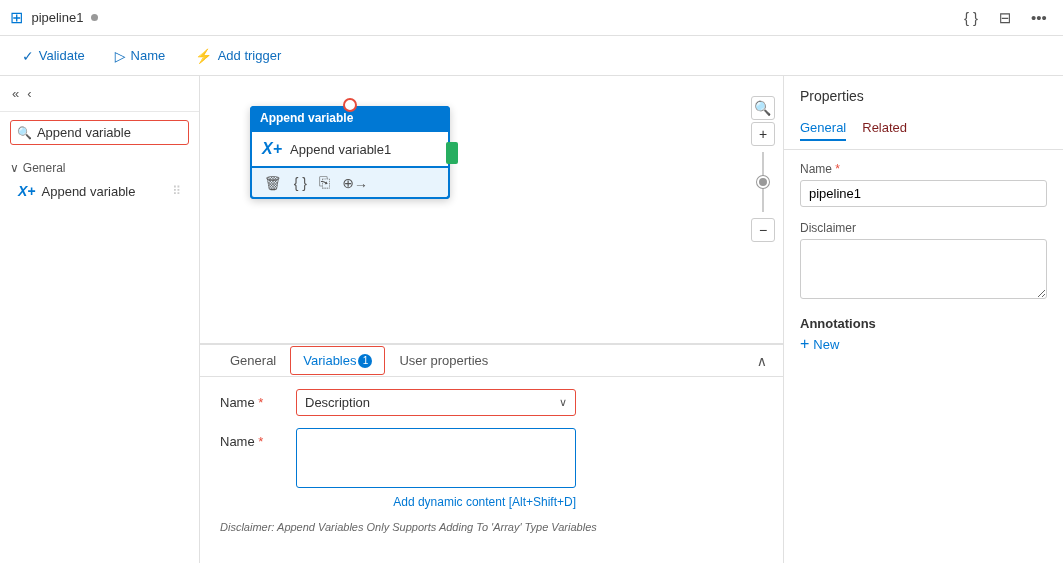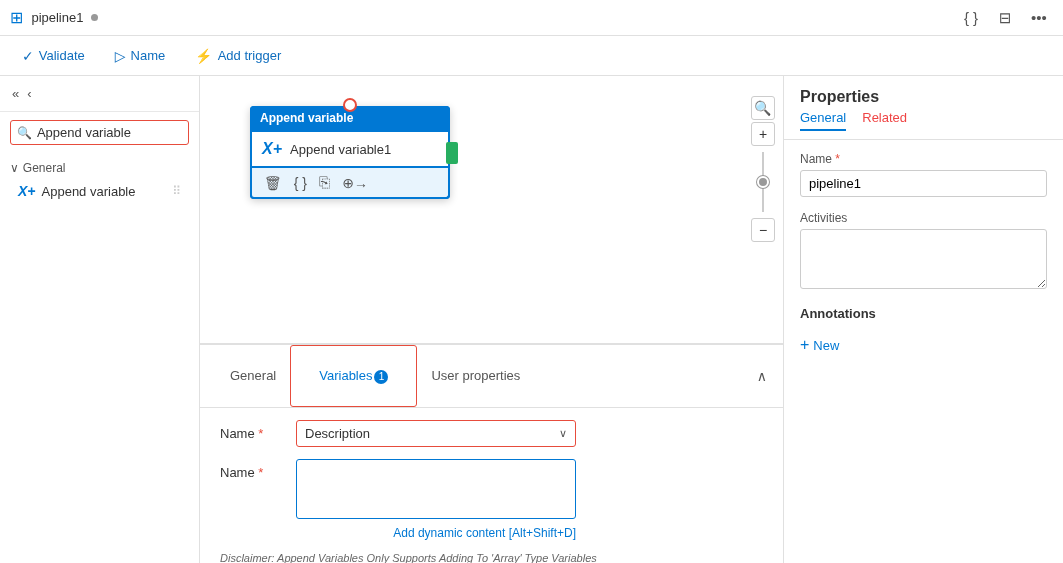--- a/index.html
+++ b/index.html
@@ -124,21 +124,21 @@
     }
     .bottom-tabs {
       display: flex; align-items: center; border-bottom: 1px solid #e0e0e0; padding: 0 16px; gap: 0;
     }
     .bottom-tab {
       padding: 8px 14px; font-size: 13px; cursor: pointer; color: #555; border: none; background: transparent;
       position: relative;
     }
     .bottom-tab.active { color: #0078d4; font-weight: 500; }
     .bottom-tab-border-wrap {
-      border: 1.5px solid #e74c3c; border-radius: 3px; padding: 16px;
+      border: 1.5px solid #e74c3c; border-radius: 3px; padding: 0;
     }
     .bottom-tab-border-wrap .bottom-tab {
       padding: 6px 12px;
     }
     .bottom-tab-badge {
       display: inline-block; background: #0078d4; color: #fff; border-radius: 50%;
       width: 14px; height: 14px; font-size: 10px; text-align: center; line-height: 14px;
       margin-left: 2px; vertical-align: middle;
     }
     .bottom-tab-collapse { margin-left: auto; background: transparent; border: none; cursor: pointer; font-size: 14px; color: #555; }
@@ -166,41 +166,41 @@
     .disclaimer {
       font-size: 11px; color: #666; font-style: italic; margin-top: 0;
     }
 
     
     .right-panel {
       width: 280px; border-left: 1px solid #e0e0e0; background: #fff; display: flex; flex-direction: column;
       flex-shrink: 0;
     }
     .right-panel-header { padding: 12px 16px 8px; border-bottom: 1px solid #e0e0e0; }
-    .right-panel-title { font-size: 16px; font-weight: 700; margin-bottom: 0; }
+    .right-panel-title { font-size: 14px; font-weight: 400; margin-bottom: 12px; }
     .right-panel-tabs { display: flex; gap: 0; border-bottom: none; }
     .right-tab {
-      padding: 4px 0; margin-right: 16px; font-size: 13px; cursor: pointer; color: #ef4444;
+      padding: 4px 0; margin-right: 16px; font-size: 13px; cursor: pointer; color: #7f1d1d;
       border-bottom: 2px solid transparent; background: transparent; border-top: none; border-left: none; border-right: none;
     }
     .right-tab.active { color: #0078d4; border-bottom: 2px solid #0078d4; }
     .right-panel-body { padding: 12px 16px; flex: 1; overflow-y: auto; }
     .right-form-group { margin-bottom: 14px; }
     .right-form-label { font-size: 12px; color: #555; margin-bottom: 4px; display: block; }
     .right-form-label .required { color: #e74c3c; }
     .right-input {
       width: 100%; border: 1px solid #ccc; border-radius: 3px; padding: 5px 8px;
       font-size: 13px; outline: none; font-family: inherit;
     }
     .right-textarea {
       width: 100%; border: 1px solid #ccc; border-radius: 3px; padding: 5px 8px;
       font-size: 13px; min-height: 60px; resize: vertical; outline: none; font-family: inherit;
     }
     .annotations-section { margin-top: 8px; }
-    .annotations-label { font-size: 13px; font-weight: 600; margin-bottom: 15px; }
+    .annotations-label { font-size: 13px; font-weight: 600; margin-bottom: 4px; }
     .add-new-btn {
       display: flex; align-items: center; gap: 4px; background: transparent; border: none;
       color: #0078d4; cursor: pointer; font-size: 13px; padding: 0;
     }
   </style>
 </head>
 <body>
 
 <div class="top-bar">
   <span style="font-size:16px; color:#0078d4;">⊞</span>
@@ -338,21 +338,21 @@
     </div>
     <div class="right-panel-body">
       <div class="right-form-group">
         <label class="right-form-label">
           <span>Name</span>
           <span class="required"> *</span>
         </label>
         <input class="right-input" type="text" value="pipeline1" style="">
       </div>
       <div class="right-form-group">
-        <label class="right-form-label">Activities</label>
+        <label class="right-form-label">Disclaimer</label>
         <textarea class="right-textarea" style=""></textarea>
       </div>
       <div class="annotations-section">
         <div class="annotations-label">Annotations</div>
         <button class="add-new-btn">
           <span style="font-size:16px; font-weight:300;">+</span>
           <span>New</span>
         </button>
       </div>
     </div>

